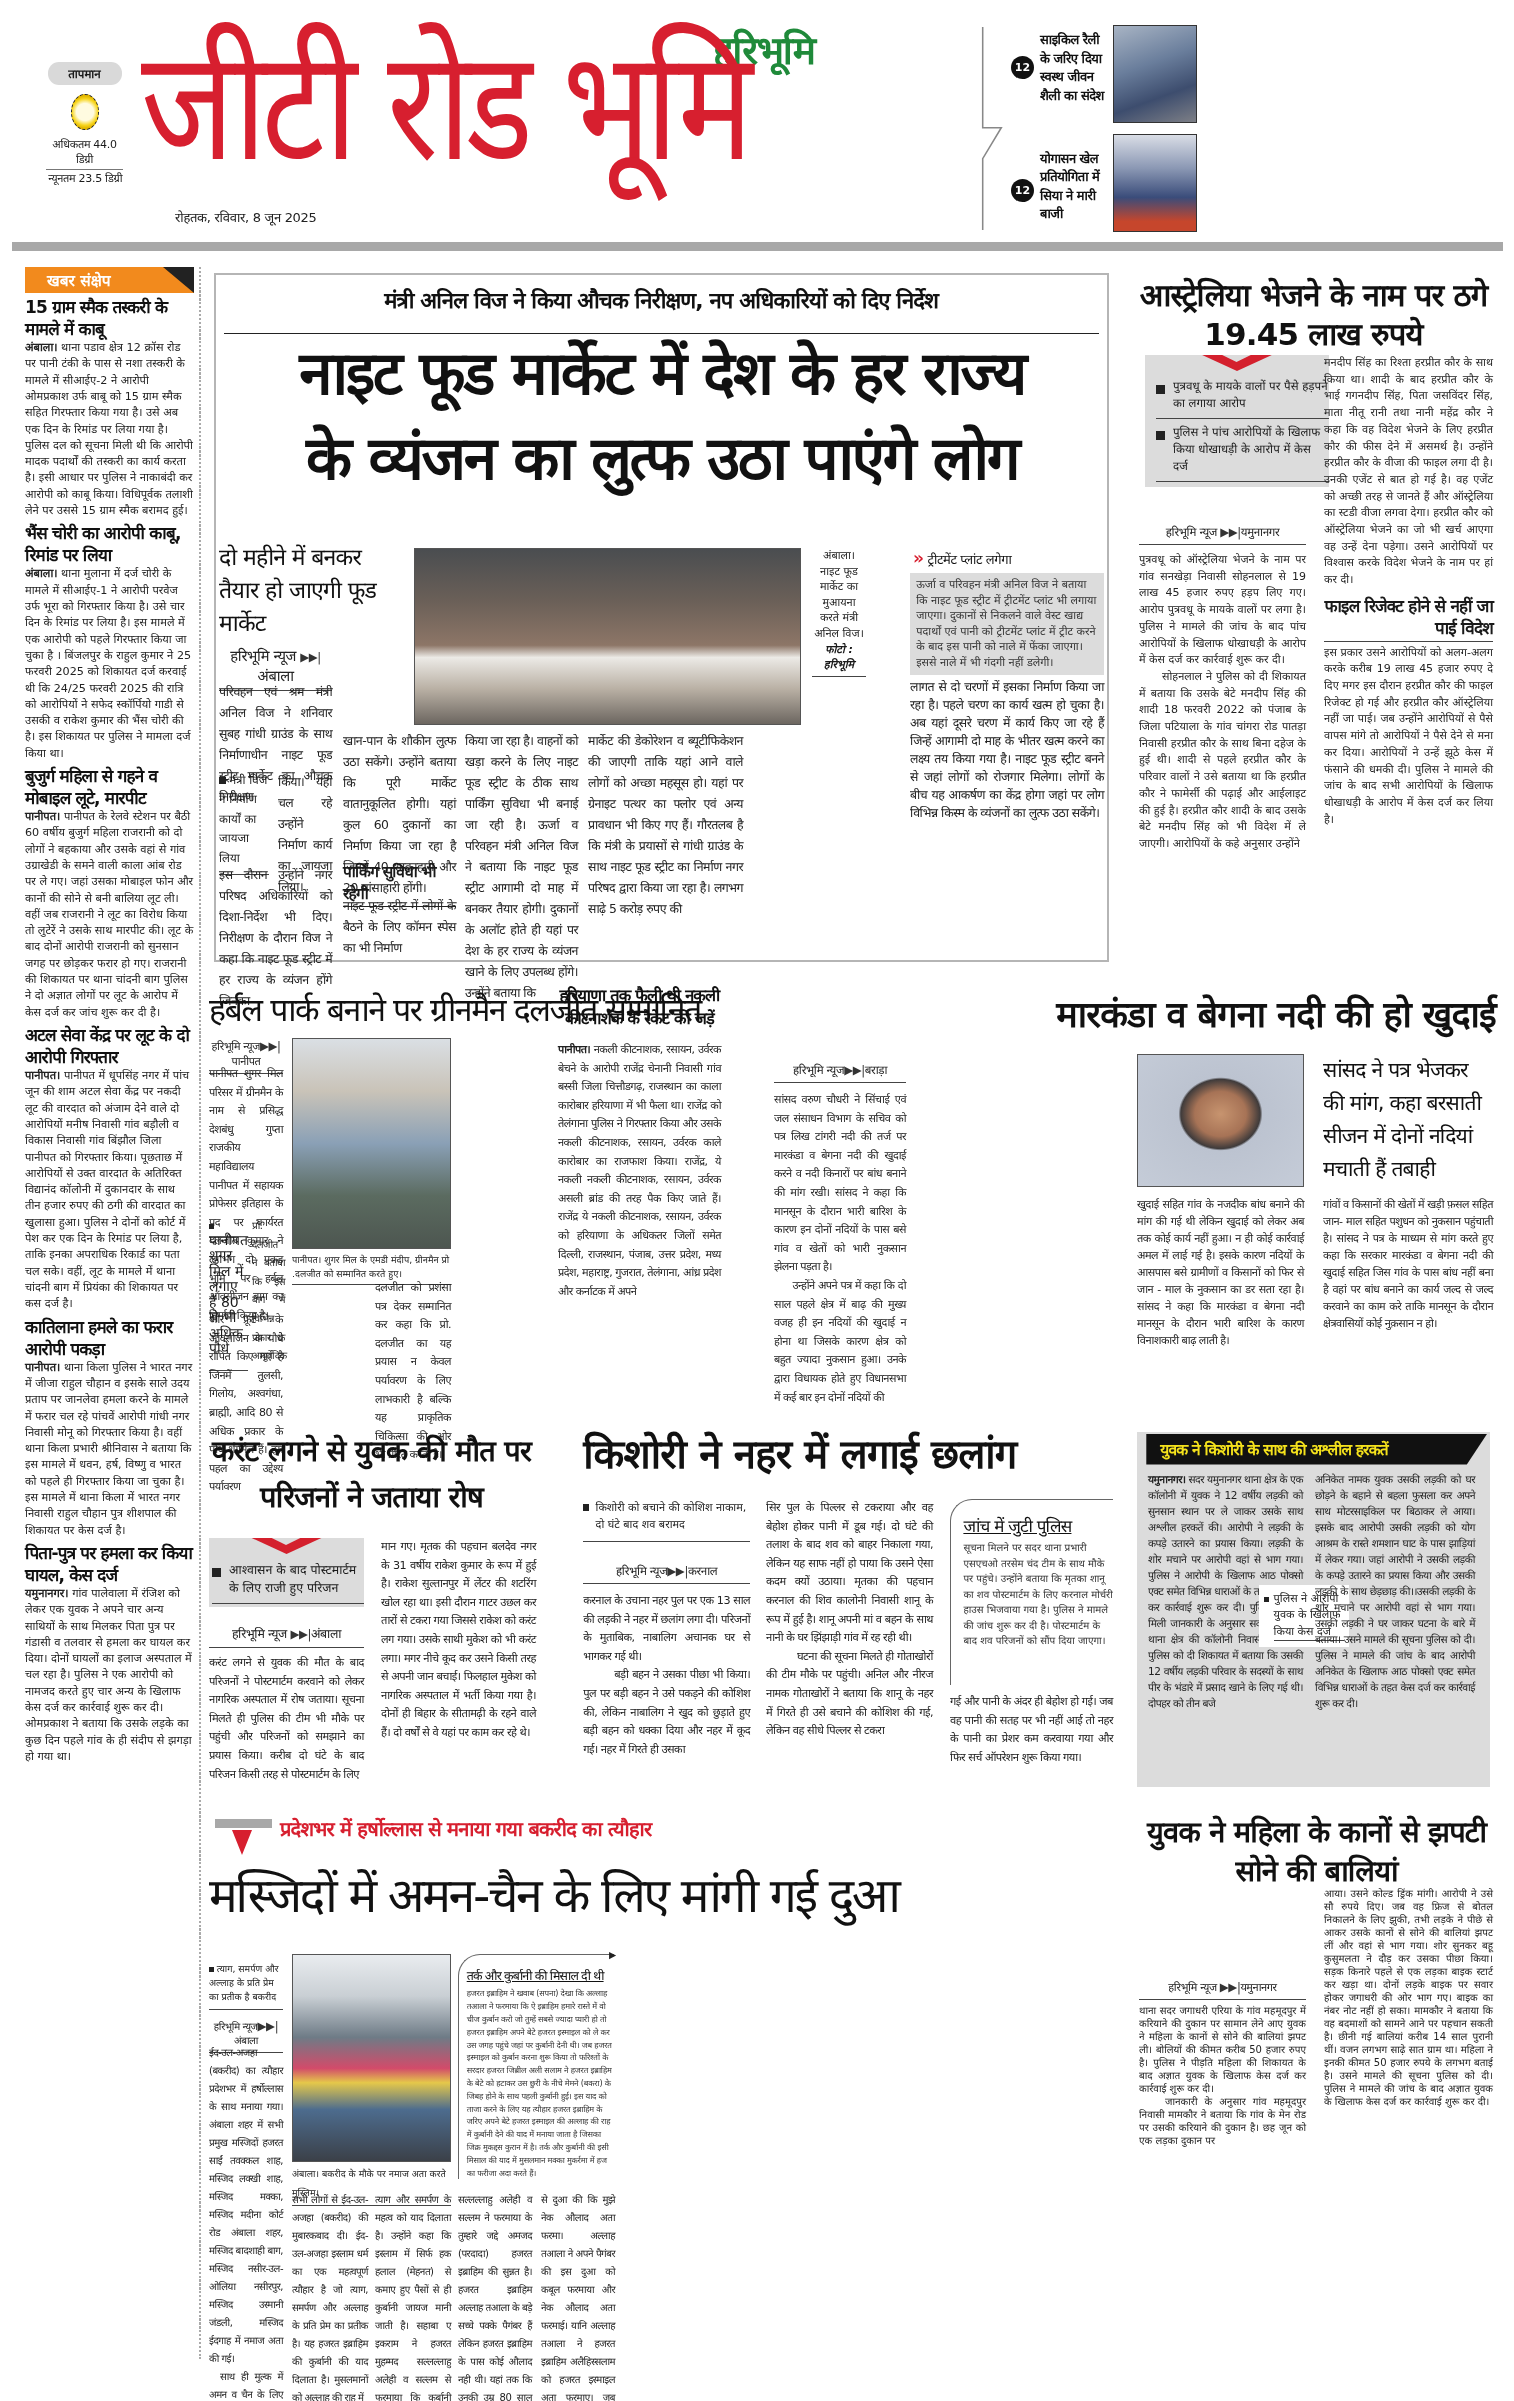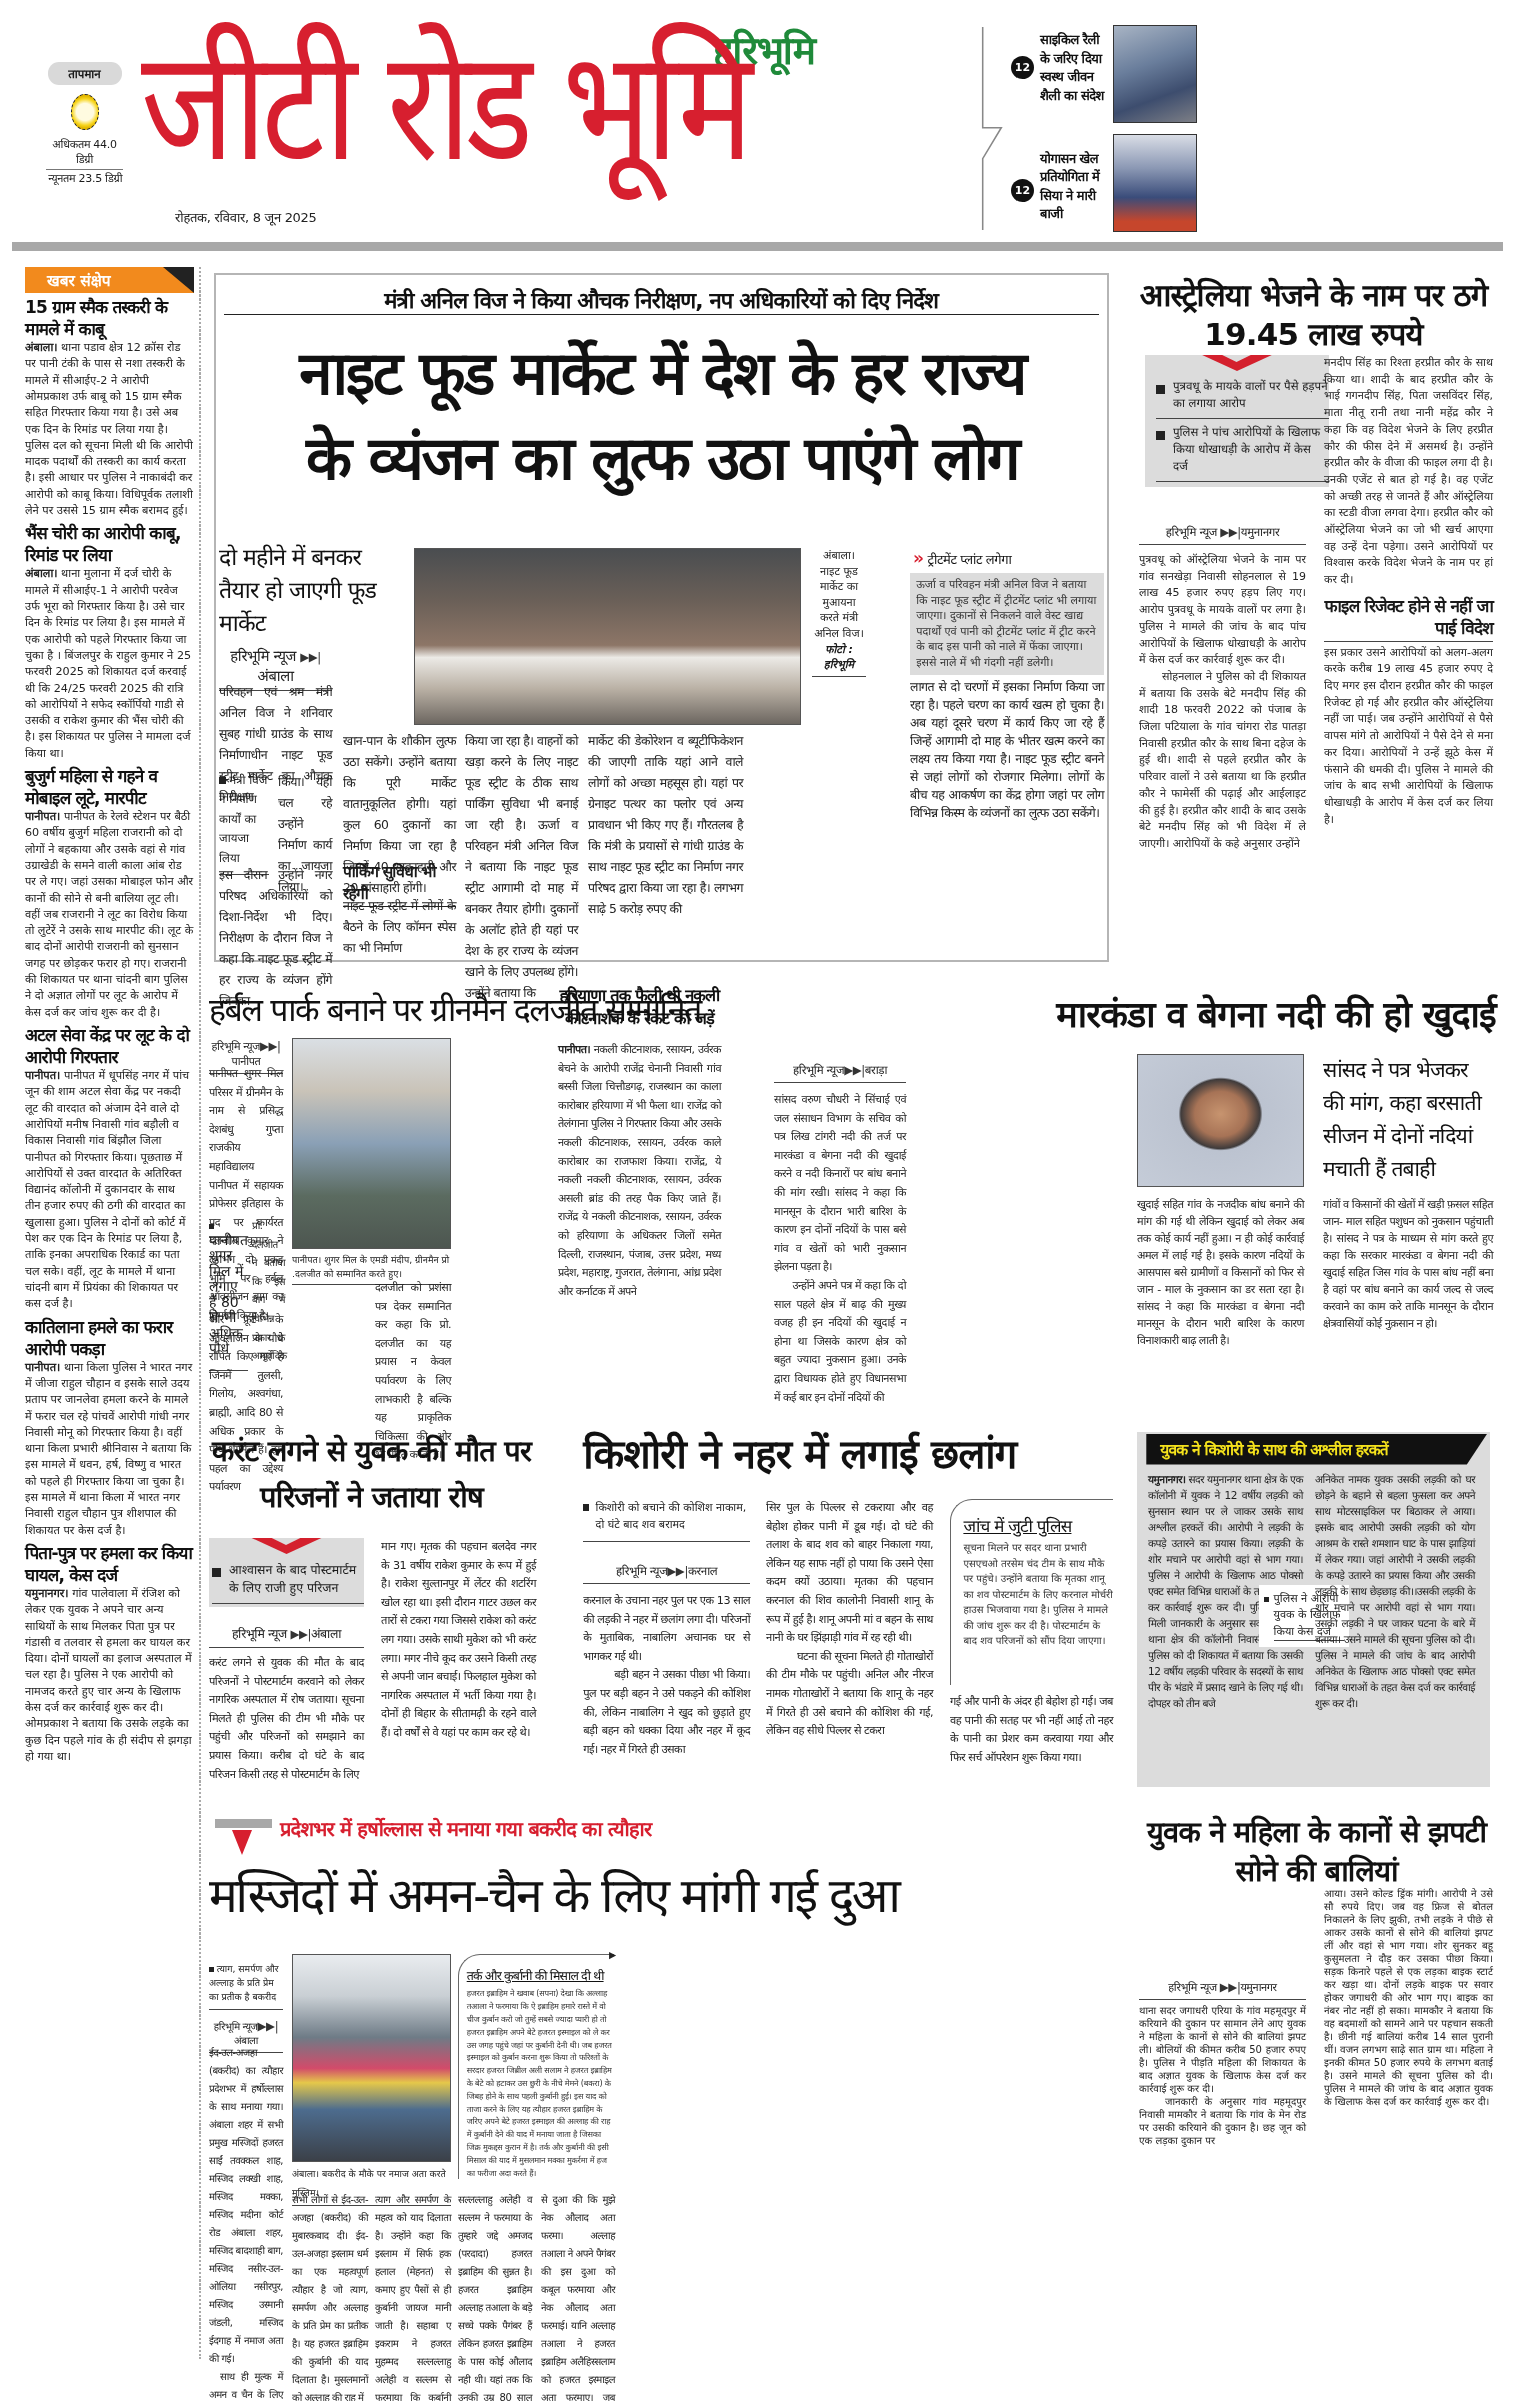--- a/index.html
+++ b/index.html
@@ -86,21 +86,21 @@
       </div>
       <div style="margin-bottom: 5px;">
         <div class="brief-hl" style="font-size: 17px; line-height: 22px;">पिता-पुत्र पर हमला कर किया घायल, केस दर्ज</div>
         <div class="brief-txt" style="font-size: 11.2px; line-height: 16.3px;"><b>यमुनानगर।</b><span> गांव पालेवाला में रंजिश को लेकर एक युवक ने अपने चार अन्य साथियों के साथ मिलकर पिता पुत्र पर गंडासी व तलवार से हमला कर घायल कर दिया। दोनों घायलों का इलाज अस्पताल में चल रहा है। पुलिस ने एक आरोपी को नामजद करते हुए चार अन्य के खिलाफ केस दर्ज कर कार्रवाई शुरू कर दी। ओमप्रकाश ने बताया कि उसके लड़के का कुछ दिन पहले गांव के ही संदीप से झगड़ा हो गया था।</span></div>
       </div>
     </div>
 </div>
 <div class="vline" style="left:199px;top:267px;height:2092px;background:repeating-linear-gradient(#aaa 0 2.3px,transparent 2.3px 3.9px)"></div>
 
 <div class="abs" style="left:214px;top:273px;width:895px;height:689px;border:2.3px solid #b5b5b5">
-  <div style="position:absolute;left:7.7px;top:9.3px;width:875px;text-align:center;font-size:22px;font-weight:bold;letter-spacing:-0.9px;color:#111;border-bottom:1.5px solid #222;padding-bottom:0">मंत्री अनिल विज ने किया औचक निरीक्षण, नप अधिकारियों को दिए निर्देश</div>
+  <div style="position:absolute;left:7.7px;top:9.3px;width:875px;text-align:center;font-size:22px;font-weight:bold;letter-spacing:-0.9px;color:#111;border-bottom:1.5px solid #222;padding-bottom:19px">मंत्री अनिल विज ने किया औचक निरीक्षण, नप अधिकारियों को दिए निर्देश</div>
   <div style="position:absolute;left:4.6px;top:56px;width:883px;text-align:center">
     <div class="hl" style="font-size:60px;line-height:85px;letter-spacing:-2.3px">नाइट फूड मार्केट में देश के हर राज्य</div>
     <div class="hl" style="font-size:60px;line-height:85px;letter-spacing:-2.3px">के व्यंजन का लुत्फ उठा पाएंगे लोग</div>
   </div>
 
   <div style="position:absolute;left:3.1px;top:266px;width:178px;font-size:23px;line-height:33px;color:#111;letter-spacing:-0.8px">दो महीने में बनकर तैयार हो जाएगी फूड मार्केट</div>
   <div class="byline" style="position:absolute;left:3.1px;top:370px;width:113px">
     <span>हरिभूमि न्यूज</span> <span class="arr">▶▶|</span><span>अंबाला</span>
   </div>
   <div class="body-txt narrow" style="position:absolute;left:3.1px;top:406px;width:113px;font-size:12.4px;line-height:21px">परिवहन एवं श्रम मंत्री  अनिल विज ने शनिवार सुबह गांधी ग्राउंड के साथ निर्माणाधीन नाइट फूड स्ट्रीट मार्केट का औचक निरीक्षण</div>

